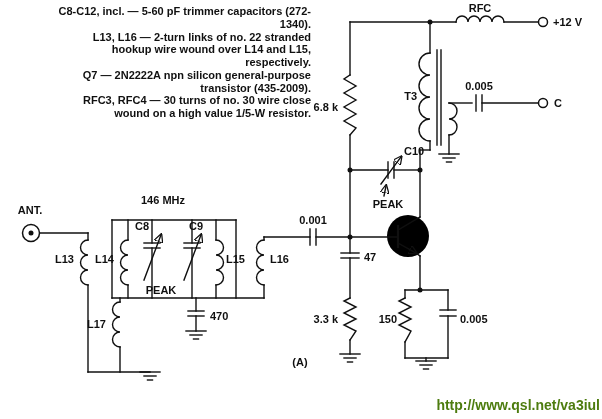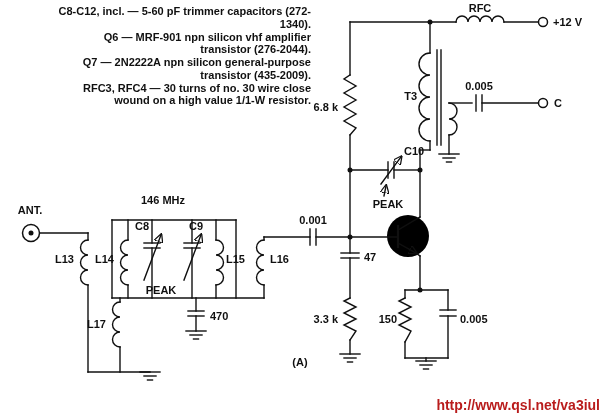--- a/index.html
+++ b/index.html
@@ -7,32 +7,32 @@
         font-family:"Liberation Sans",sans-serif;color:#101010;text-align:right;}
   .parts{position:absolute;left:55px;top:5px;width:256px;
          font:bold 11px/1.16 "Liberation Sans",sans-serif;color:#101010;}
   .parts .entry{padding-left:13px;text-indent:-13px;}
   .schem{position:absolute;left:0;top:0;}
   .schem line,.schem path,.schem rect{stroke:#101010;stroke-width:1.4;fill:none;stroke-linecap:square;}
   .schem .thick{stroke-width:2.2;}
   .schem circle.term{stroke:#101010;stroke-width:1.5;fill:#ffffff;}
   .schem circle.dot{fill:#101010;stroke:none;}
   .schem text{font:bold 11px "Liberation Sans",sans-serif;fill:#101010;stroke:none;}
-  .url{position:absolute;right:2px;top:397px;font:bold 14px "Liberation Sans",sans-serif;color:#b91c1c;}
+  .url{position:absolute;right:2px;top:397px;font:bold 14px "Liberation Sans",sans-serif;color:#4d7c0f;}
 </style>
 </head>
 <body>
 
 <div class="page">
 
   <div class="parts">
     <div class="entry">C8-C12, incl. — 5-60 pF trimmer capacitors (272-1340).</div>
-    <div class="entry">Q6 — MRF-901 npn silicon vhf amplifier transistor (276-2044).</div>
+    <div class="entry">L13, L16 — 2-turn links of no. 22 stranded hookup wire wound over L14 and L15, respectively.</div>
     <div class="entry">Q7 — 2N2222A npn silicon general-purpose transistor (435-2009).</div>
-    <div class="entry">RFC3, RFC4 — 30 turns of no. 30 wire close wound on a high value 1/1-W resistor.</div>
+    <div class="entry">RFC3, RFC4 — 30 turns of no. 30 wire close wound on a high value 1/5-W resistor.</div>
   </div>
 
   <svg class="schem" width="602" height="419" viewBox="0 0 602 419">
     <defs>
       <marker id="arr" viewBox="0 0 10 10" refX="8" refY="5" markerWidth="9" markerHeight="9" orient="auto" markerUnits="userSpaceOnUse">
         <path d="M0,0 L10,5 L0,10 z" fill="#101010" stroke="none"></path>
       </marker>
     </defs>
 
     <g>

